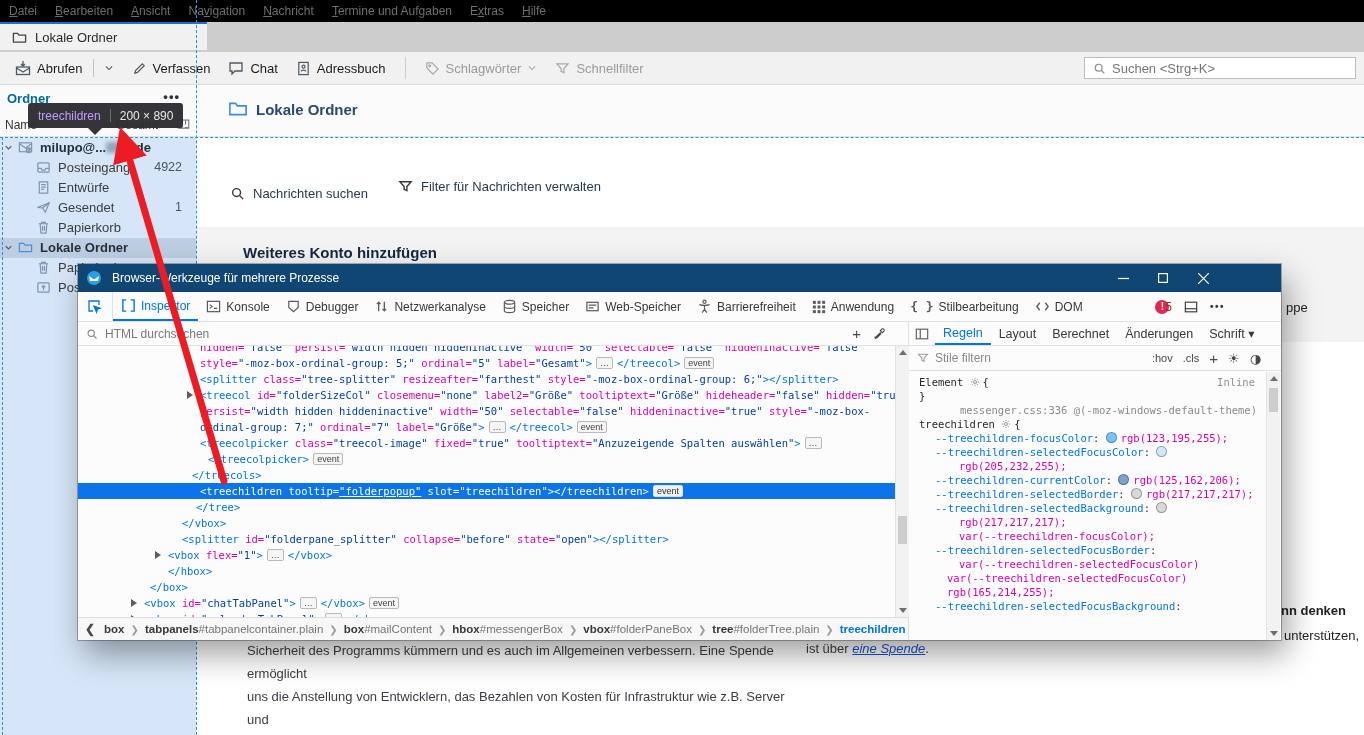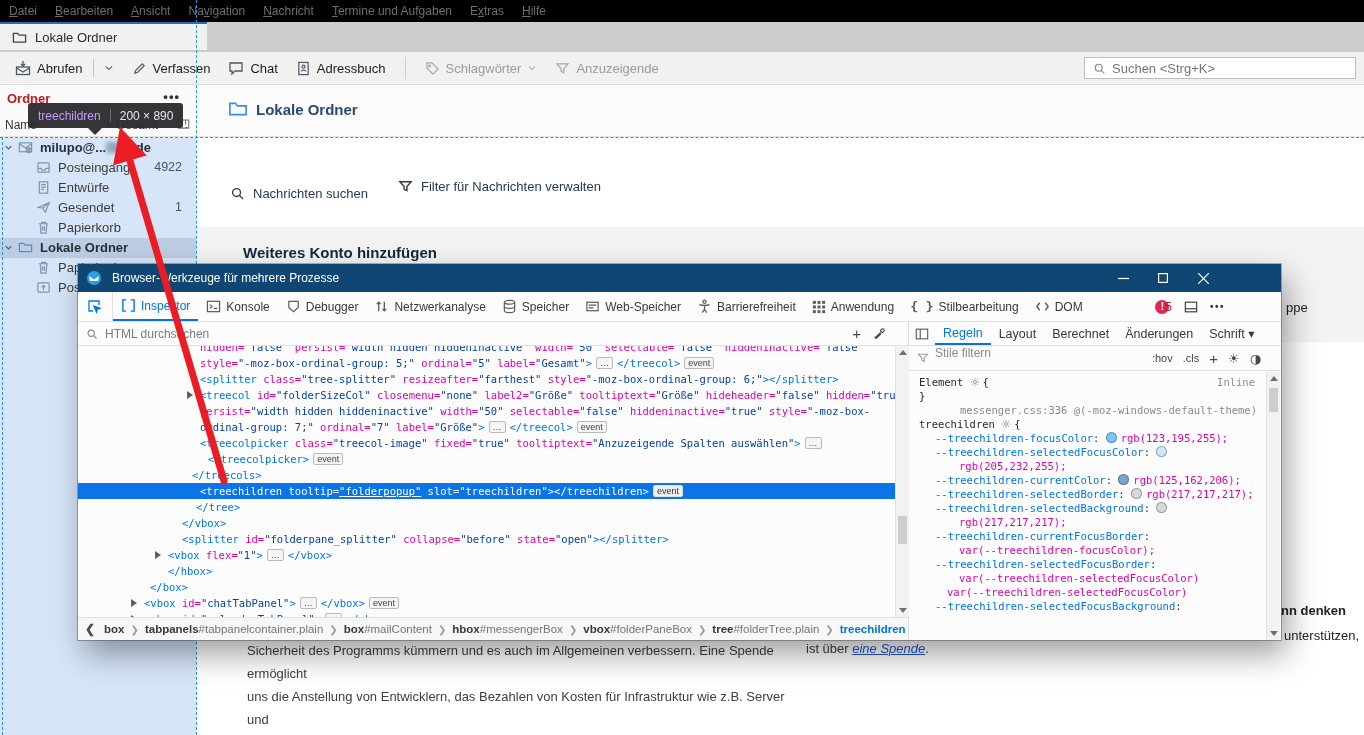--- a/index.html
+++ b/index.html
@@ -20,21 +20,21 @@
   .tbtn{display:inline-flex;align-items:center;gap:6px;padding:3px 7px;font-size:13px;color:#1c1c1c;border-radius:2px;}
   .tbtn .ic{color:#4d5a66;}
   .tbtn.disabled{color:#9b9b9b;}
   .tbtn.disabled .ic{color:#a9a9a9;}
   .tsep{width:1px;height:18px;background:#c2c2c2;margin:0 4px;}
   .tdivider{width:1px;height:22px;background:#cdcdcd;margin:0 8px;}
   #searchbox{position:absolute;left:1084px;top:57px;width:272px;height:22px;background:#fff;border:1px solid #bdbdbd;display:flex;align-items:center;gap:6px;padding-left:8px;box-sizing:border-box;font-size:13px;color:#757575;}
   
   #sidebar{left:0;top:85px;width:196px;height:650px;background:#fafafa;}
   #sidebar-header{position:absolute;left:0;top:2px;width:196px;height:24px;}
-  #sidebar-title{position:absolute;left:7px;top:4px;font-size:13px;font-weight:bold;color:#b91c1c;}
+  #sidebar-title{position:absolute;left:7px;top:4px;font-size:13px;font-weight:bold;color:#0369a1;}
   #sidebar-dots{position:absolute;right:16px;top:2px;font-size:13px;font-weight:bold;color:#333;letter-spacing:1px;}
   #sidebar-cols{position:absolute;left:0;top:30px;width:196px;height:22px;font-size:12px;color:#333;border-bottom:1px solid #e3e3e3;box-sizing:border-box;}
   #col-name{position:absolute;left:5px;top:3px;}
   #col-total{position:absolute;right:38px;top:3px;}
   #col-picker{position:absolute;right:6px;top:3px;color:#555;}
   #ftree{position:absolute;left:0;top:53px;width:196px;height:597px;background:#d6e6f8;}
   .frow{position:relative;height:20px;font-size:13px;color:#3c3c3c;white-space:nowrap;}
   .frow.bold{font-weight:bold;color:#26303a;}
   .frow.sel{background:rgba(90,110,140,.20);}
   .frow .chev{position:absolute;left:4px;top:5px;color:#4f5a64;}
@@ -111,21 +111,21 @@
   .crumb .sfx{color:#757575;}
   .crumb.active .nm{color:#0074e8;}
   .crumb-sep{color:#9a9a9a;padding:0 4px;font-size:10px;}
   #crumb-next{margin-left:auto;}
   
   #rules-pane{position:absolute;left:830px;top:58px;width:373px;height:318px;border-left:1px solid #dcdcde;box-sizing:border-box;background:#fcfcfc;}
   #rules-tabs{position:absolute;left:0;top:0;width:100%;height:24px;border-bottom:1px solid #e1e1e2;box-sizing:border-box;display:flex;align-items:stretch;}
   #rules-sidebar-ic{display:flex;align-items:center;padding:0 6px;color:#5b5b66;}
   .rtab{display:flex;align-items:center;padding:0 8px;font-size:12.5px;color:#38383d;}
   .rtab.active{color:#0074e8;border-bottom:2px solid #0074e8;box-sizing:border-box;}
-  #rules-filter{position:absolute;left:0;top:24px;width:100%;height:25px;border-bottom:1px solid #e1e1e2;box-sizing:border-box;display:flex;gap:6px;padding-left:8px;font-size:12px;color:#8a8a8a;}
+  #rules-filter{position:absolute;left:0;top:24px;width:100%;height:25px;border-bottom:1px solid #e1e1e2;box-sizing:border-box;display:flex;align-items:center;gap:6px;padding-left:8px;font-size:12px;color:#8a8a8a;}
   #rules-filter .right{margin-left:auto;display:flex;align-items:center;gap:10px;padding-right:20px;color:#474747;font-size:11px;}
   #rules-filter .sun,#rules-filter .moon{font-family:"DejaVu Sans",sans-serif;font-size:13px;}
   #rules-list{position:absolute;left:0;top:49px;width:358px;height:269px;overflow:hidden;font-family:"DejaVu Sans Mono",monospace;font-size:10.5px;line-height:14px;padding:4px 0 0 10px;box-sizing:border-box;}
   .rline{position:relative;height:14px;white-space:nowrap;}
   .rmeta{height:14px;text-align:right;color:#8a8a8a;padding-right:10px;white-space:nowrap;}
   .sg-sel,.sg-b{color:#24292e;}
   .sg-prop{color:#0074e8;}
   .sg-val{color:#dd00a9;}
   .rright{position:absolute;right:12px;top:0;color:#909090;}
   .swatch{display:inline-block;width:9px;height:9px;border-radius:50%;border:1px solid rgba(0,0,0,.3);margin-right:4px;vertical-align:-1px;}
@@ -208,21 +208,21 @@
             <path d="M3 5.5l5 5 5-5"></path>
           </svg>
         </span>
       </div>
       <div class="tbtn disabled">
         <span class="ic">
           <svg width="15" height="15" viewBox="0 0 16 16" fill="none" stroke="currentColor" stroke-width="1.3">
             <path d="M2 3h12l-4.5 5v4.5l-3-1.5V8z"></path>
           </svg>
         </span>
-        <span>Anzuzeigende</span>
+        <span>Schnellfilter</span>
       </div>
     </div>
   <div id="searchbox" class="abs">
     <span class="ic">
         <svg width="13" height="13" viewBox="0 0 16 16" fill="none" stroke="#8a8a8a" stroke-width="1.4">
           <circle cx="7" cy="7" r="4.2"></circle>
           <path d="M10.2 10.2L14 14"></path>
         </svg>
       </span>
     <span>Suchen &lt;Strg+K&gt;</span>
@@ -639,25 +639,25 @@
                 <circle cx="8" cy="8" r="2.4"></circle>
                 <path d="M8 1.5v2.2M8 12.3v2.2M1.5 8h2.2M12.3 8h2.2M3.4 3.4l1.6 1.6M11 11l1.6 1.6M12.6 3.4L11 5M5 11l-1.6 1.6"></path>
               </svg></span><span class="sg-b">{</span></div>
           <div class="rline" style="padding-left: 16px;"><span class="sg-prop">--treechildren-focusColor</span><span class="sg-p">: </span><span class="swatch" style="background:#7bc3ff"></span><span class="sg-val">rgb(123,195,255);</span></div>
           <div class="rline" style="padding-left: 16px;"><span class="sg-prop">--treechildren-selectedFocusColor</span><span class="sg-p">: </span><span class="swatch" style="background:#cde8ff"></span></div>
           <div class="rline" style="padding-left: 40px;"><span class="sg-val">rgb(205,232,255);</span></div>
           <div class="rline" style="padding-left: 16px;"><span class="sg-prop">--treechildren-currentColor</span><span class="sg-p">: </span><span class="swatch" style="background:#7da2ce"></span><span class="sg-val">rgb(125,162,206);</span></div>
           <div class="rline" style="padding-left: 16px;"><span class="sg-prop">--treechildren-selectedBorder</span><span class="sg-p">: </span><span class="swatch" style="background:#d9d9d9"></span><span class="sg-val">rgb(217,217,217);</span></div>
           <div class="rline" style="padding-left: 16px;"><span class="sg-prop">--treechildren-selectedBackground</span><span class="sg-p">: </span><span class="swatch" style="background:#d9d9d9"></span></div>
           <div class="rline" style="padding-left: 40px;"><span class="sg-val">rgb(217,217,217);</span></div>
-          <div class="rline" style="padding-left: 16px;"><span class="sg-prop">--treechildren-currentFocusBorder</span><span class="sg-p">:</span></div>
           <div class="rline" style="padding-left: 40px;"><span class="sg-val">var(--treechildren-focusColor);</span></div>
           <div class="rline" style="padding-left: 16px;"><span class="sg-prop">--treechildren-selectedFocusBorder</span><span class="sg-p">:</span></div>
           <div class="rline" style="padding-left: 40px;"><span class="sg-val">var(--treechildren-selectedFocusColor)</span></div>
           <div class="rline" style="padding-left: 28px;"><span class="sg-val">var(--treechildren-selectedFocusColor)</span></div>
+          <div class="rline" style="padding-left: 28px;"><span class="sg-val">rgb(165,214,255);</span></div>
           <div class="rline" style="padding-left: 16px;"><span class="sg-prop">--treechildren-selectedFocusBackground</span><span class="sg-p">:</span></div>
         </div>
 
       <div class="sbar" style="right:1px;top:50px;width:13px;height:268px;border-left:1px solid #e2e2e2;">
         <span class="sarrow up" style="top:4px;"></span>
         <span class="sthumb" style="top:16px;height:24px;"></span>
         <span class="sarrow down" style="bottom:4px;"></span>
       </div>
     </div>
   </div>

